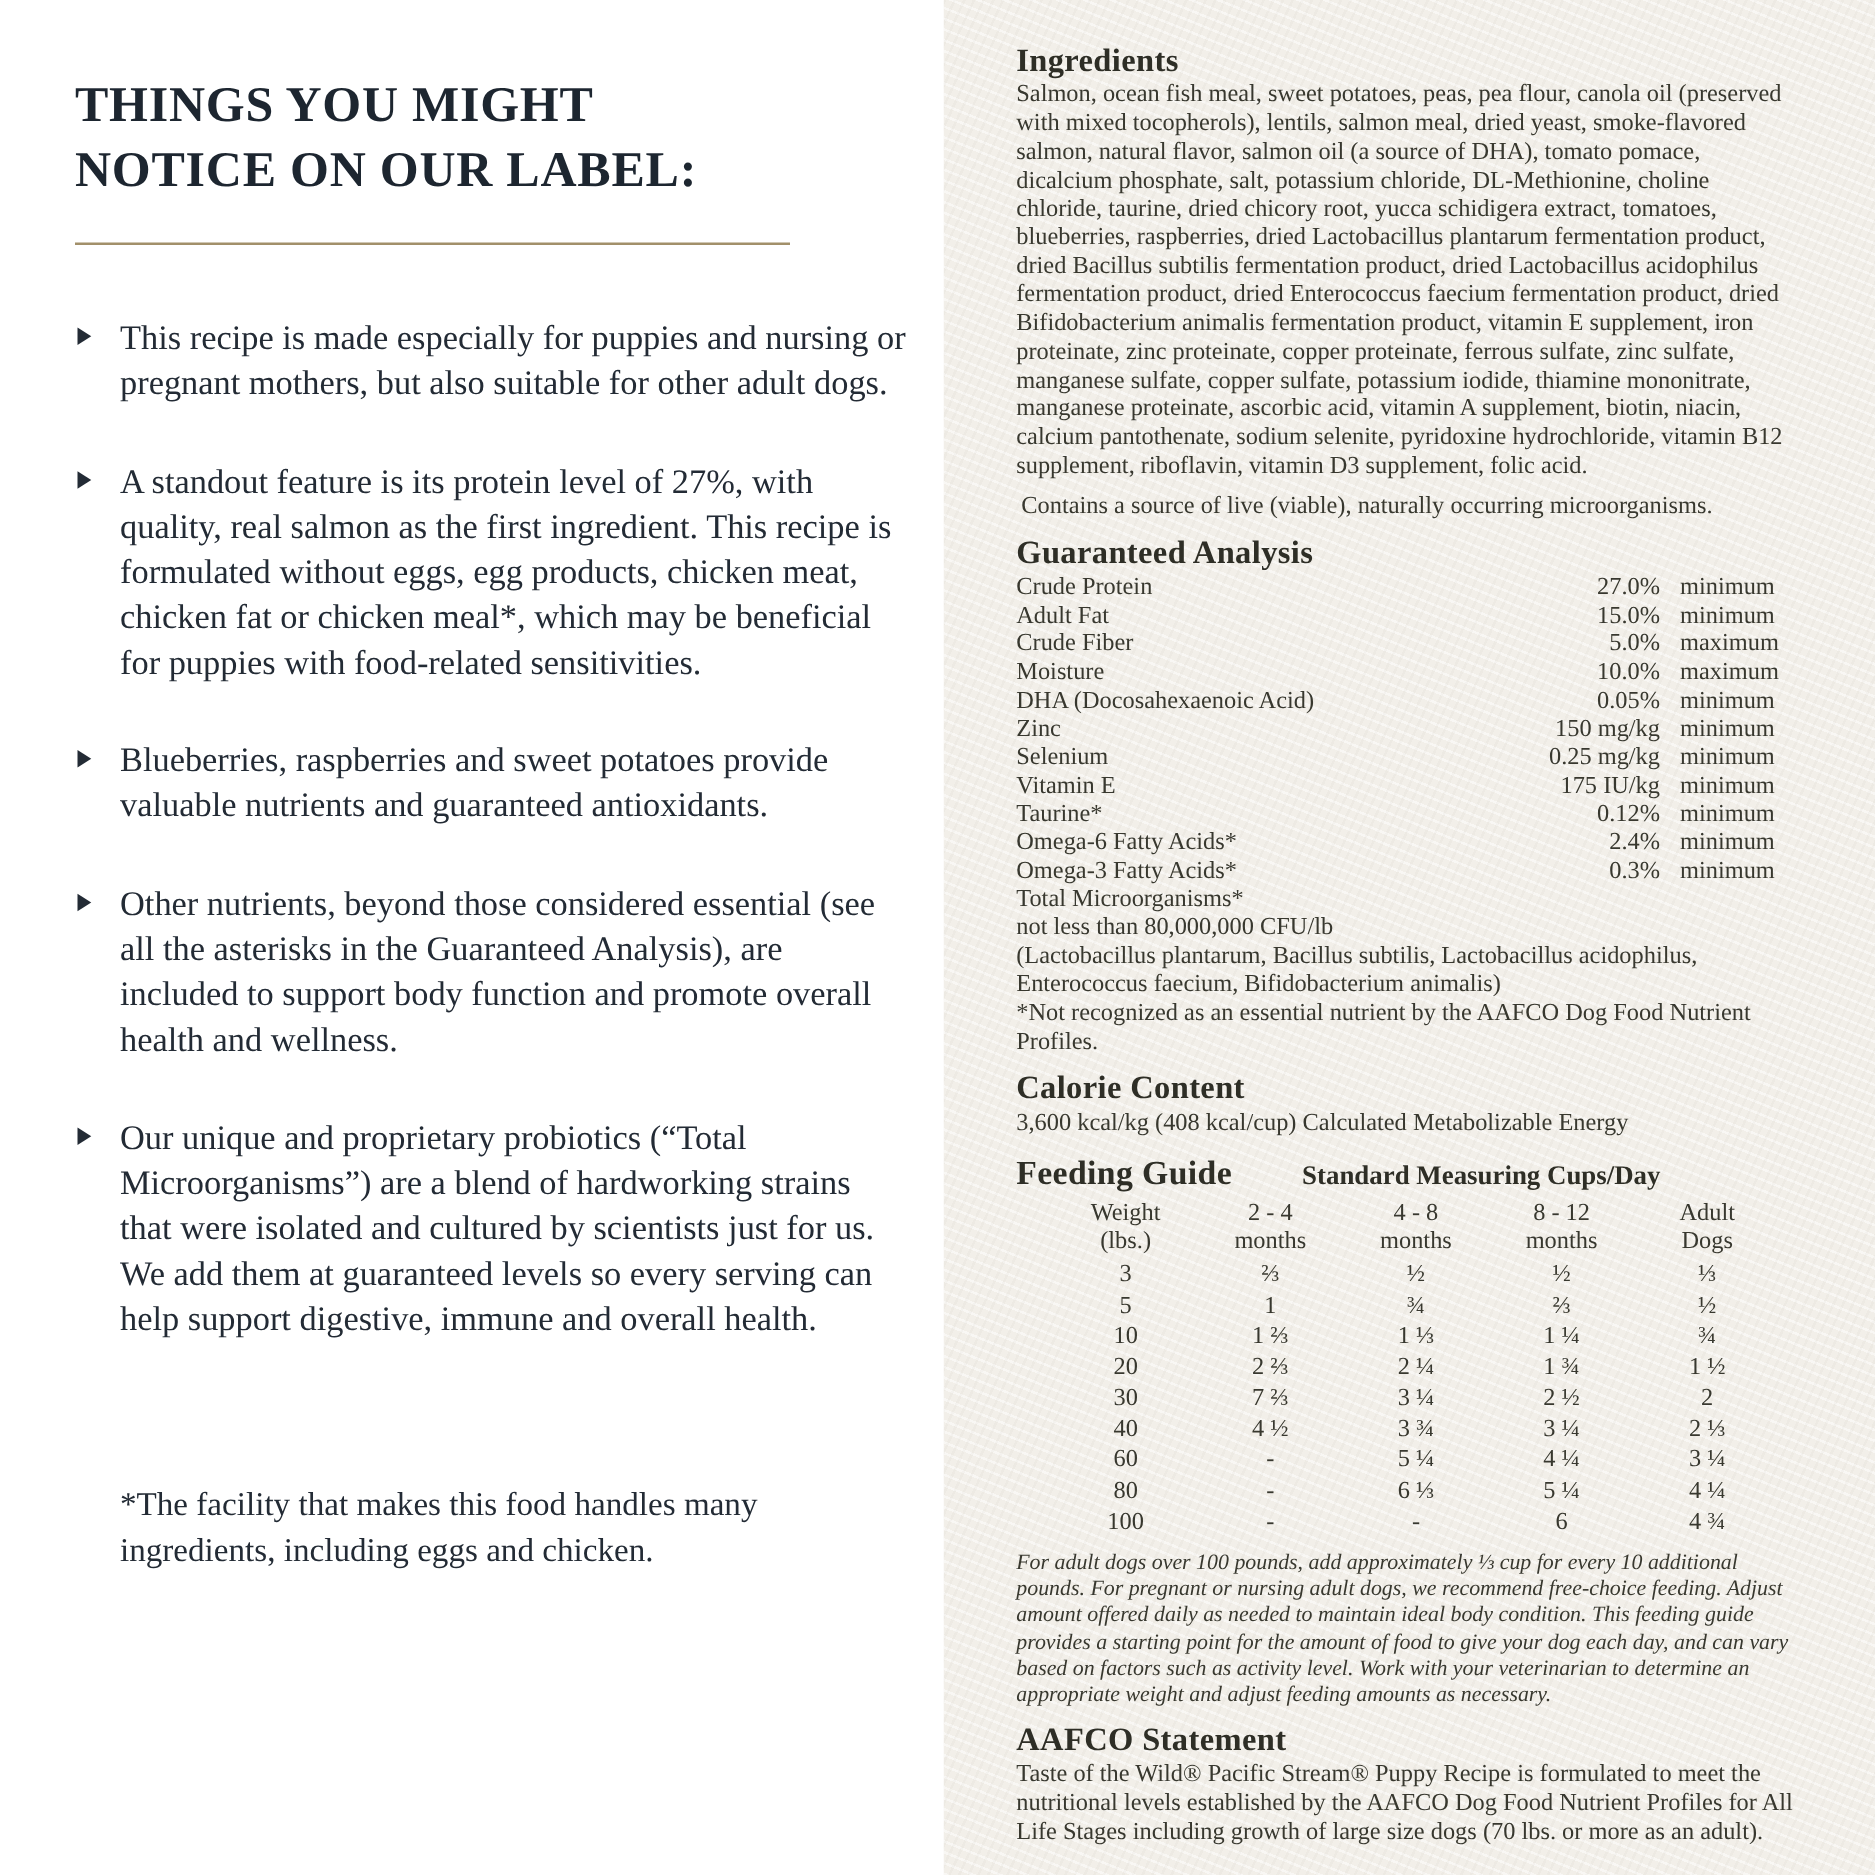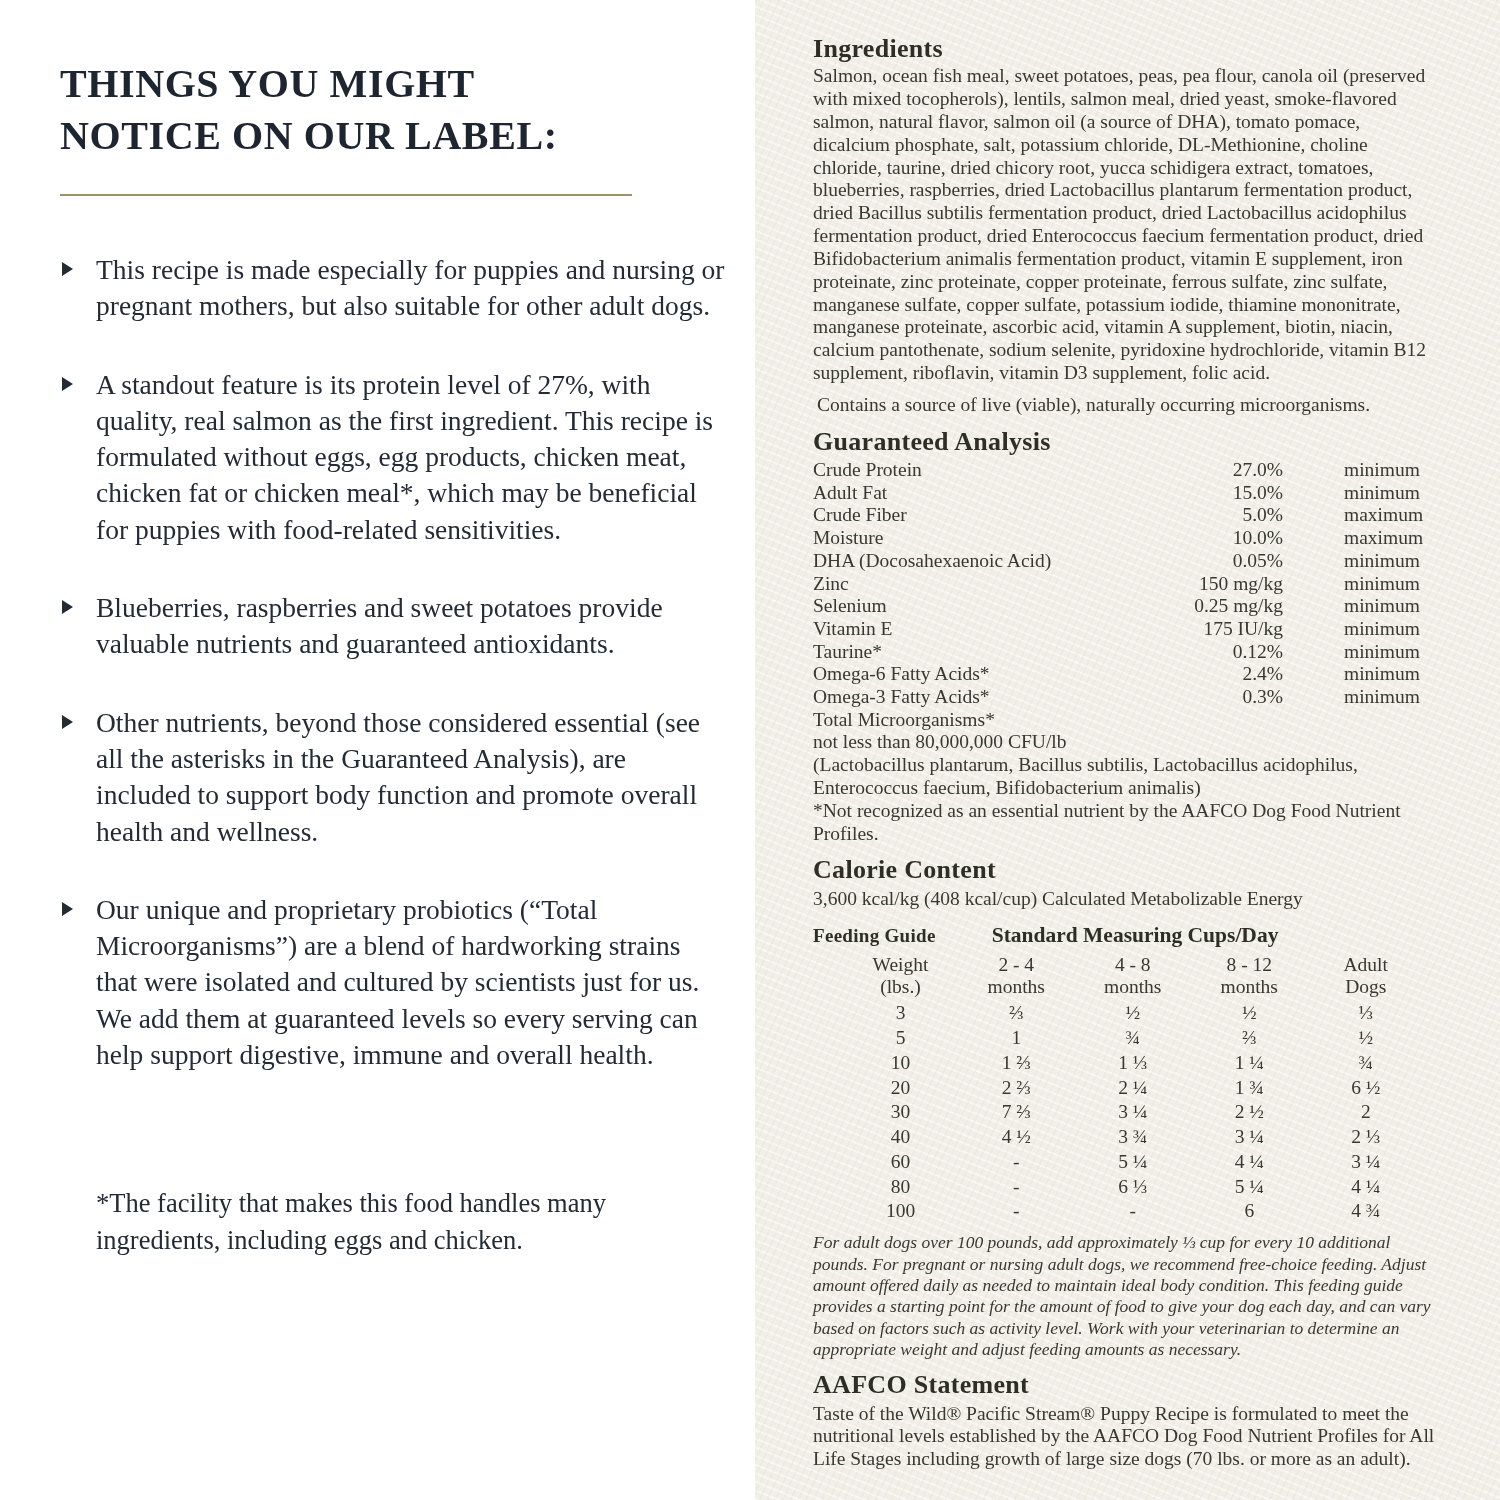--- a/index.html
+++ b/index.html
@@ -60,30 +60,30 @@
   }
   .right-panel h2 {
     font-size:26px; font-weight:bold; letter-spacing:0.3px;
     color:var(--right-heading,#2e2e26);
   }
   .para { margin-top:1px; }
   .micro-note { margin-top:9px; padding-left:4px; }
   .section { margin-top:10px; }
   
   .ga-table { margin-top:2px; }
-  .ga-row { display:grid; grid-template-columns:1fr 185px 108px; line-height:1.165;gap:45px; }
+  .ga-row { display:grid; grid-template-columns:1fr 185px 108px; line-height:1.165; }
   .ga-value { text-align:right; }
   .ga-qualifier { padding-left:16px; }
   .ga-total { display:flex; justify-content:space-between; line-height:1.165;flex-direction:column; }
   .ga-small { line-height:1.17; }
   
   .calorie-body { margin-top:2px; }
   
   .fg-head-row { display:flex; align-items:baseline; margin-top:12px; }
-  .fg-head-row h2 { font-size:19px; }
+  .fg-head-row h2 { font-size:27px; }
   .fg-sub { font-weight:bold; font-size:21.5px; margin-left:56px; color:var(--right-heading,#2e2e26); }
   .feeding-table { margin-top:6px; padding:0 12px 0 30px; }
   .f-row { display:grid; grid-template-columns:115px 1fr 1fr 1fr 1fr; text-align:center; line-height:1.27; }
   .f-col-head span { display:block; line-height:1.12; }
   .f-header { margin-bottom:4px; }
   .feeding-note {
     margin-top:8px; font-style:italic; font-size:17.5px; line-height:1.22;
   }
   
   .aafco-body { margin-top:2px; }
@@ -275,21 +275,21 @@
           <span>1 ⅓</span>
           <span>1 ¼</span>
           <span>¾</span>
         </div>
 
         <div class="f-row">
           <span>20</span>
           <span>2 ⅔</span>
           <span>2 ¼</span>
           <span>1 ¾</span>
-          <span>6 ½</span>
+          <span>1 ½</span>
         </div>
 
         <div class="f-row">
           <span>30</span>
           <span>7 ⅔</span>
           <span>3 ¼</span>
           <span>2 ½</span>
           <span>2</span>
         </div>
 

